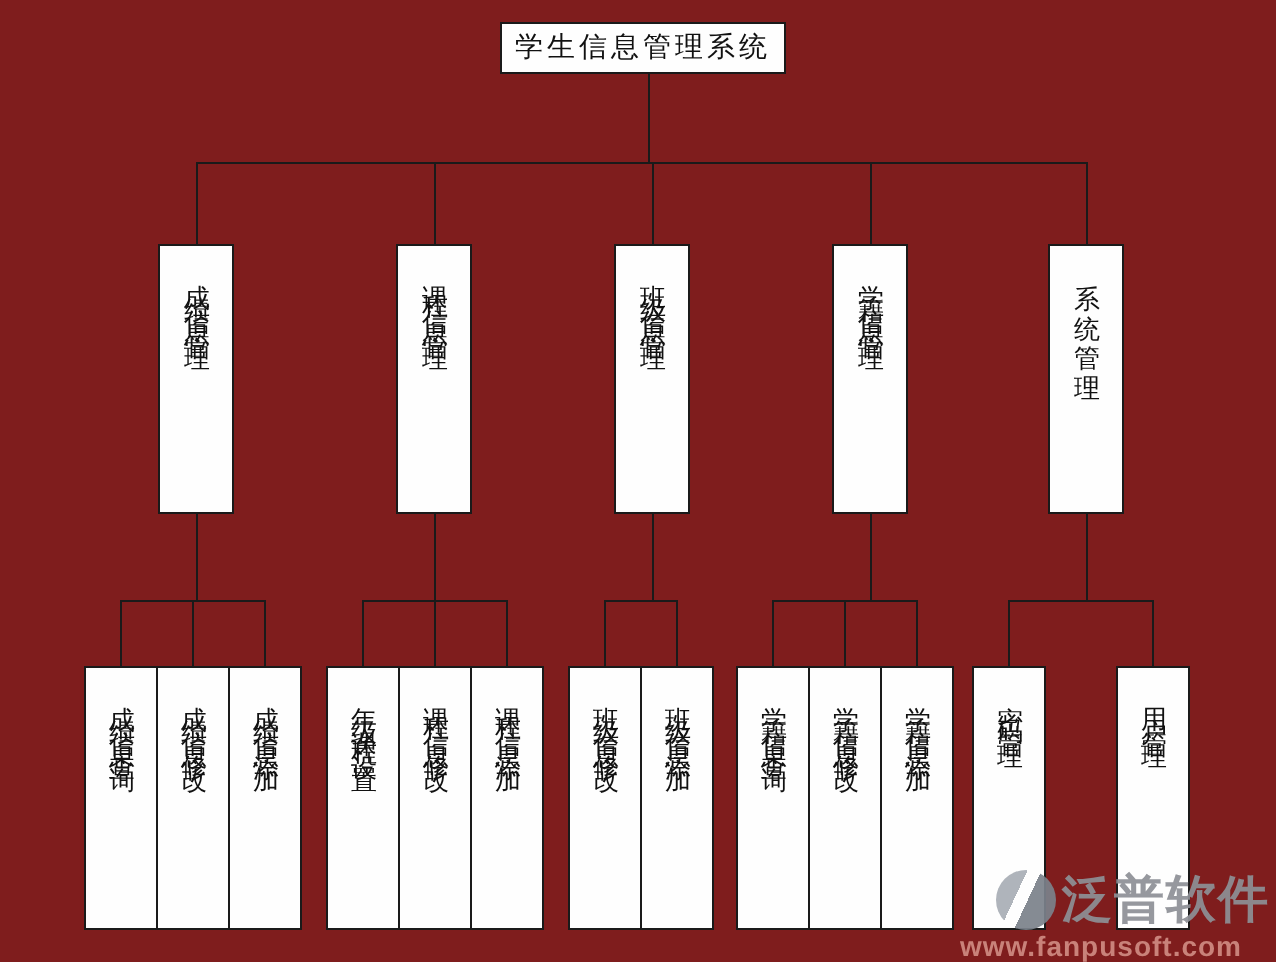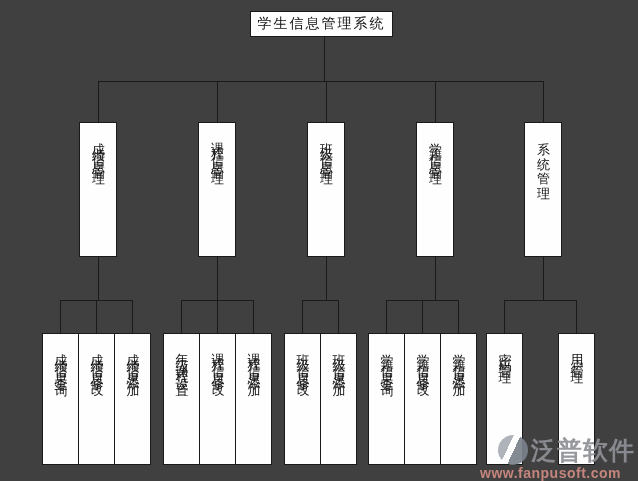--- a/index.html
+++ b/index.html
@@ -2,21 +2,21 @@
 <html><head>
 <meta charset="utf-8">
 <style>
   html, body { margin: 0; padding: 0; }
   body { font-family: "Liberation Sans", sans-serif; }
 
   .canvas {
     position: relative;
     width: 638px;
     height: 481px;
-    background: #404040;
+    background: #7f1d1d;
     overflow: hidden;
   }
 
   svg.wires {
     position: absolute;
     left: 0; top: 0;
     width: 638px; height: 481px;
   }
   svg.wires line {
     stroke: #1a1a1a;

